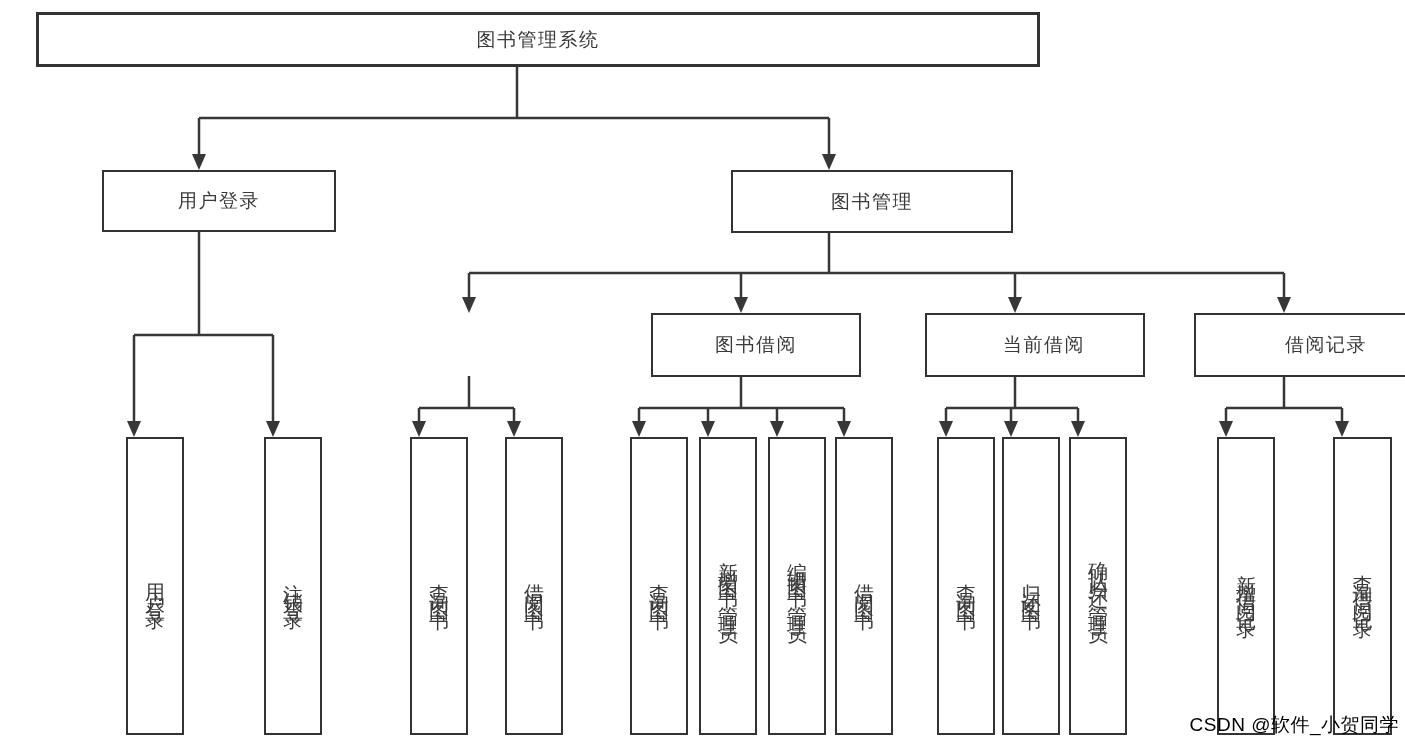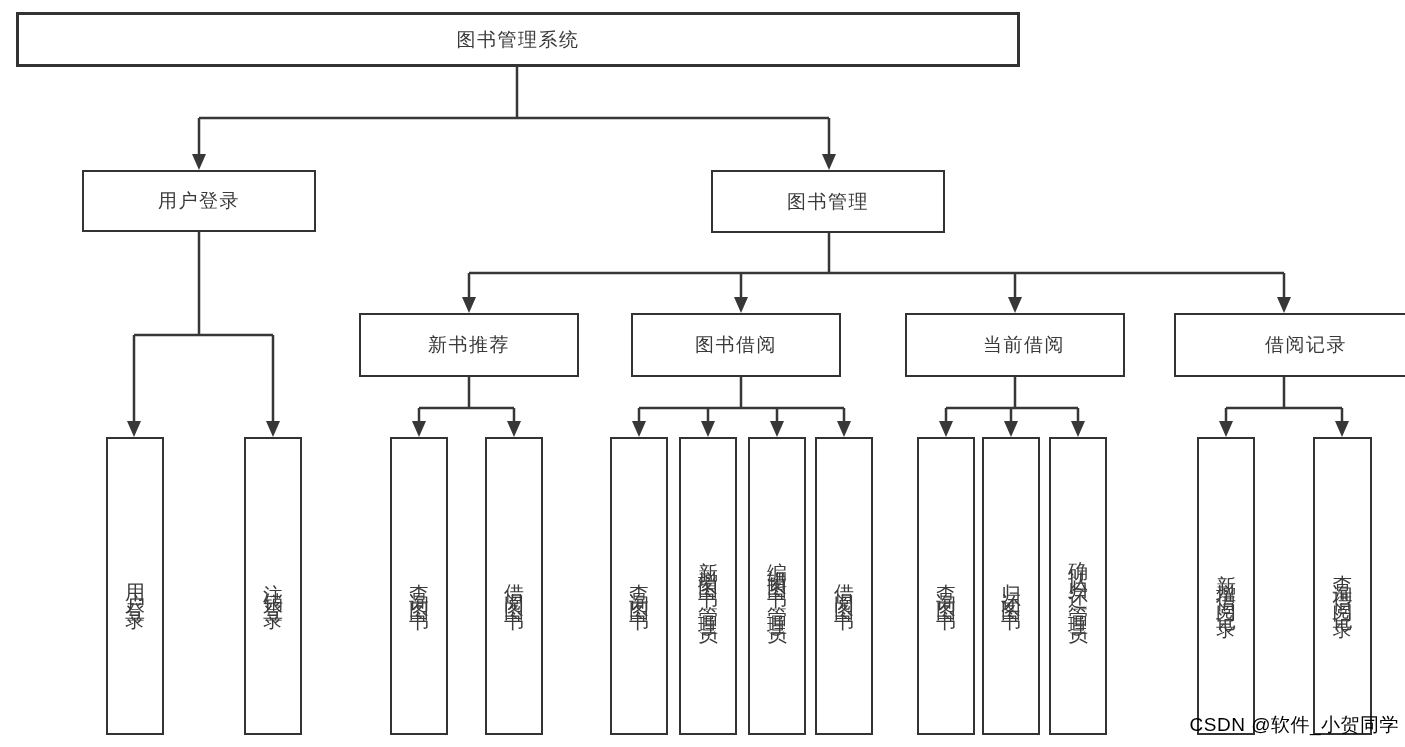--- a/index.html
+++ b/index.html
@@ -4,21 +4,21 @@
 <style>
   html,body{margin:0;padding:0;background:#fff;}
   .stage{
     position:relative;width:1405px;height:747px;background:#ffffff;overflow:hidden;
     font-family:"Liberation Sans","DejaVu Sans",sans-serif;
   }
   .wires{position:absolute;left:0;top:0;z-index:0;}
   .box{
     position:absolute;box-sizing:border-box;background:#ffffff;
     border:2.5px solid #333333;display:flex;align-items:center;justify-content:center;
-    z-index:2;color:#3a3a3a;
+    z-index:2;color:#3a3a3a;margin-left:20px;
   }
   .root{border-width:3px;}
   .hbox{font-size:19px;letter-spacing:1.5px;}
   .leaf .vtxt{
     writing-mode:vertical-rl;text-orientation:mixed;
     font-size:20px;letter-spacing:9px;line-height:1.15;color:#3a3a3a;
     white-space:nowrap;
   }
   .watermark{
     position:absolute;right:6px;top:712px;z-index:6;
@@ -58,27 +58,24 @@
     </g>
   </svg>
 
   <div class="box root hbox" style="left:16px;top:12px;width:1004px;height:55px;">
     <span>图书管理系统</span>
   </div>
 
   <div class="box hbox" style="left:82px;top:170px;width:234px;height:62px;">
     <span>用户登录</span>
   </div>
-  <div class="box hbox" style="left:711px;top:170px;width:234px;height:63px;font-family:Liberation Serif, serif;">
+  <div class="box hbox" style="left:711px;top:170px;width:282px;height:63px;font-family:Liberation Serif, serif;">
     <span>图书管理</span>
   </div>
 
-  <div class="box hbox" style="left:359px;top:313px;width:220px;height:64px;">
-    <span>新书推荐</span>
-  </div>
   <div class="box hbox" style="left:631px;top:313px;width:210px;height:64px;">
     <span>图书借阅</span>
   </div>
   <div class="box hbox" style="left:905px;top:313px;width:220px;height:64px;padding-left:18px;">
     <span>当前借阅</span>
   </div>
   <div class="box hbox" style="left:1174px;top:313px;width:264px;height:64px;">
     <span>借阅记录</span>
   </div>
 

